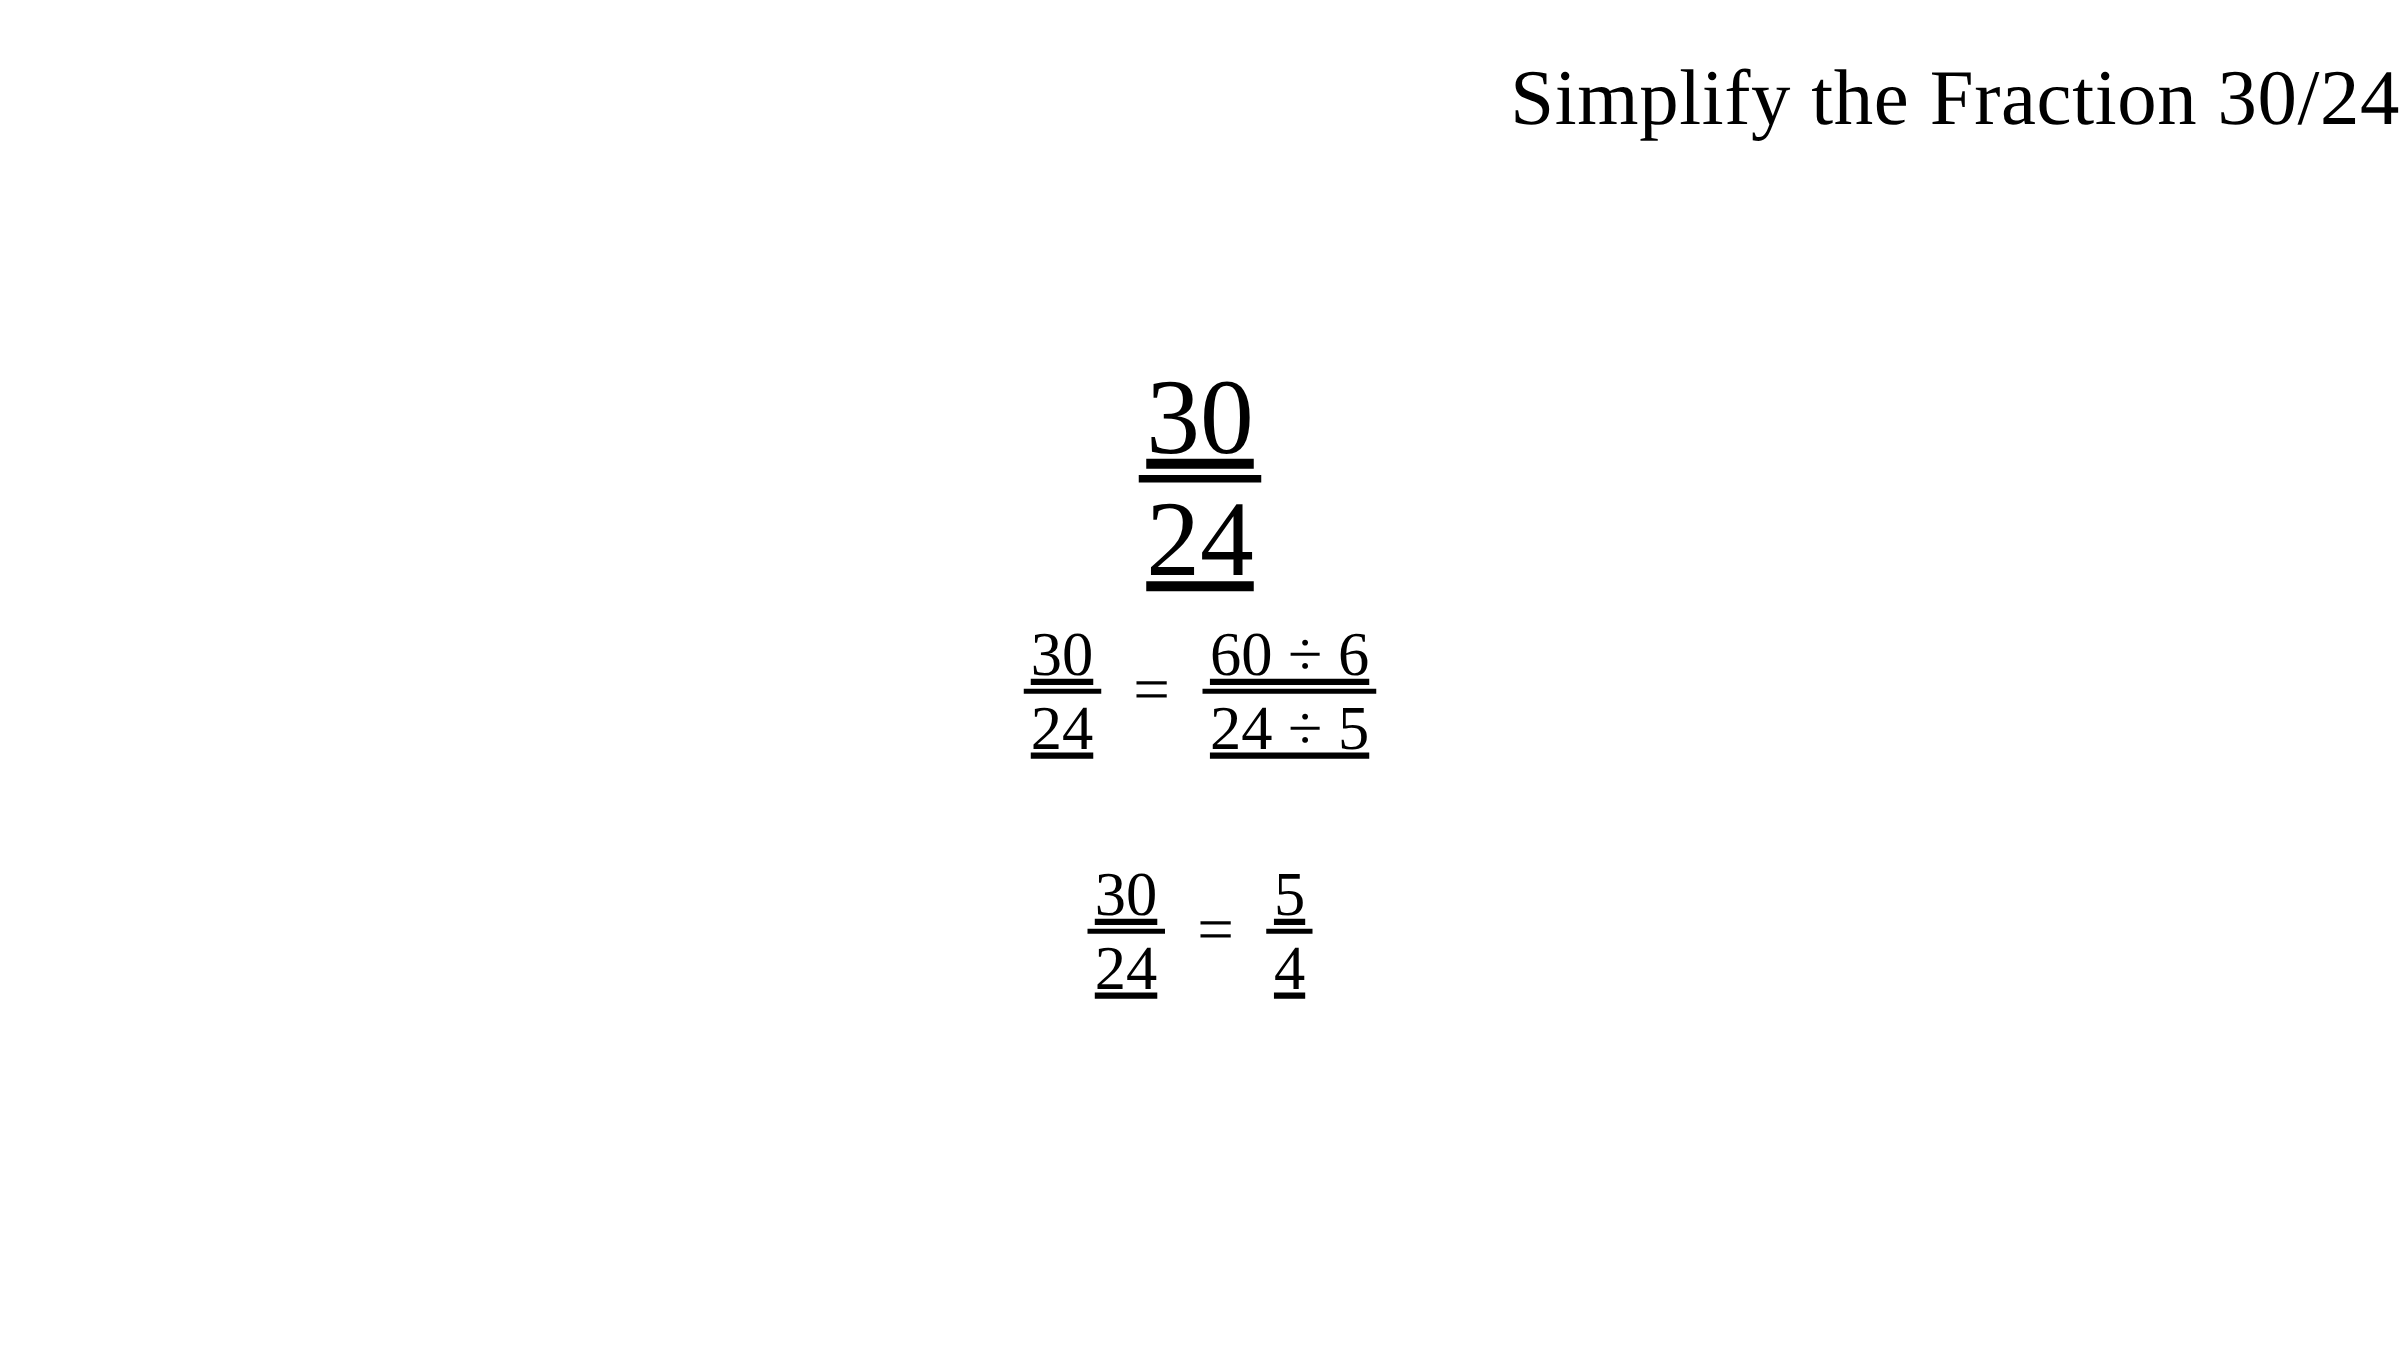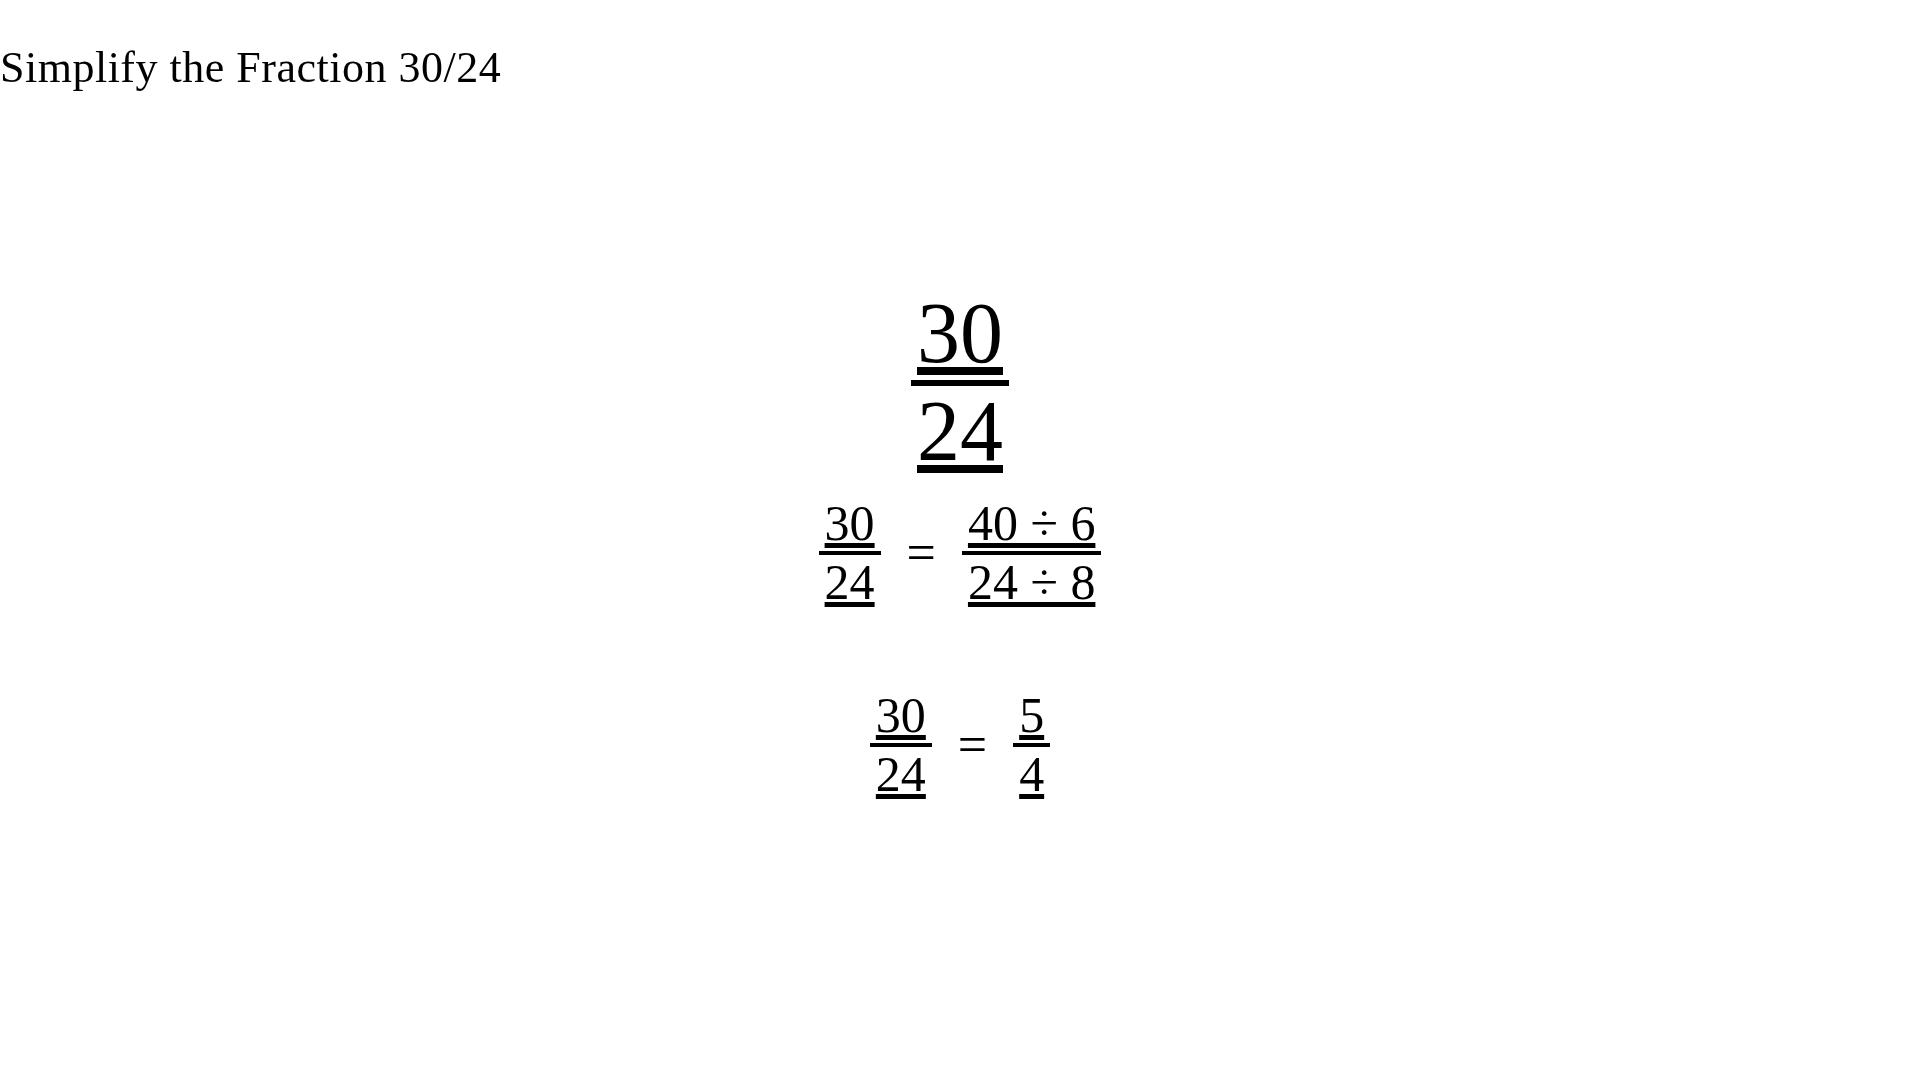--- a/index.html
+++ b/index.html
@@ -21,22 +21,22 @@
     width: 1920px;
     height: 1080px;
   }
 
   
   .title {
     position: absolute;
     top: 44px;
     left: 0;
     width: 1920px;
-    text-align: left;
-    font-size: 44px;
+    text-align: right;
+    font-size: 63px;
     line-height: 1.1;
     letter-spacing: 0.5px;
     font-family: "Liberation Serif", "DejaVu Serif", serif;
     white-space: nowrap;
   }
 
   
   .frac {
     display: inline-block;
     vertical-align: middle;
@@ -116,23 +116,23 @@
 
   <div class="step-one">
     <div class="eqrow">
       <span class="frac">
         <span class="num">30</span>
         <span class="bar"></span>
         <span class="den">24</span>
       </span>
       <span class="eqsign">=</span>
       <span class="frac">
-        <span class="num">40 ÷ 6</span>
+        <span class="num">60 ÷ 6</span>
         <span class="bar"></span>
-        <span class="den">24 ÷ 8</span>
+        <span class="den">24 ÷ 5</span>
       </span>
     </div>
   </div>
 
   <div class="step-two">
     <div class="eqrow">
       <span class="frac">
         <span class="num">30</span>
         <span class="bar"></span>
         <span class="den">24</span>

